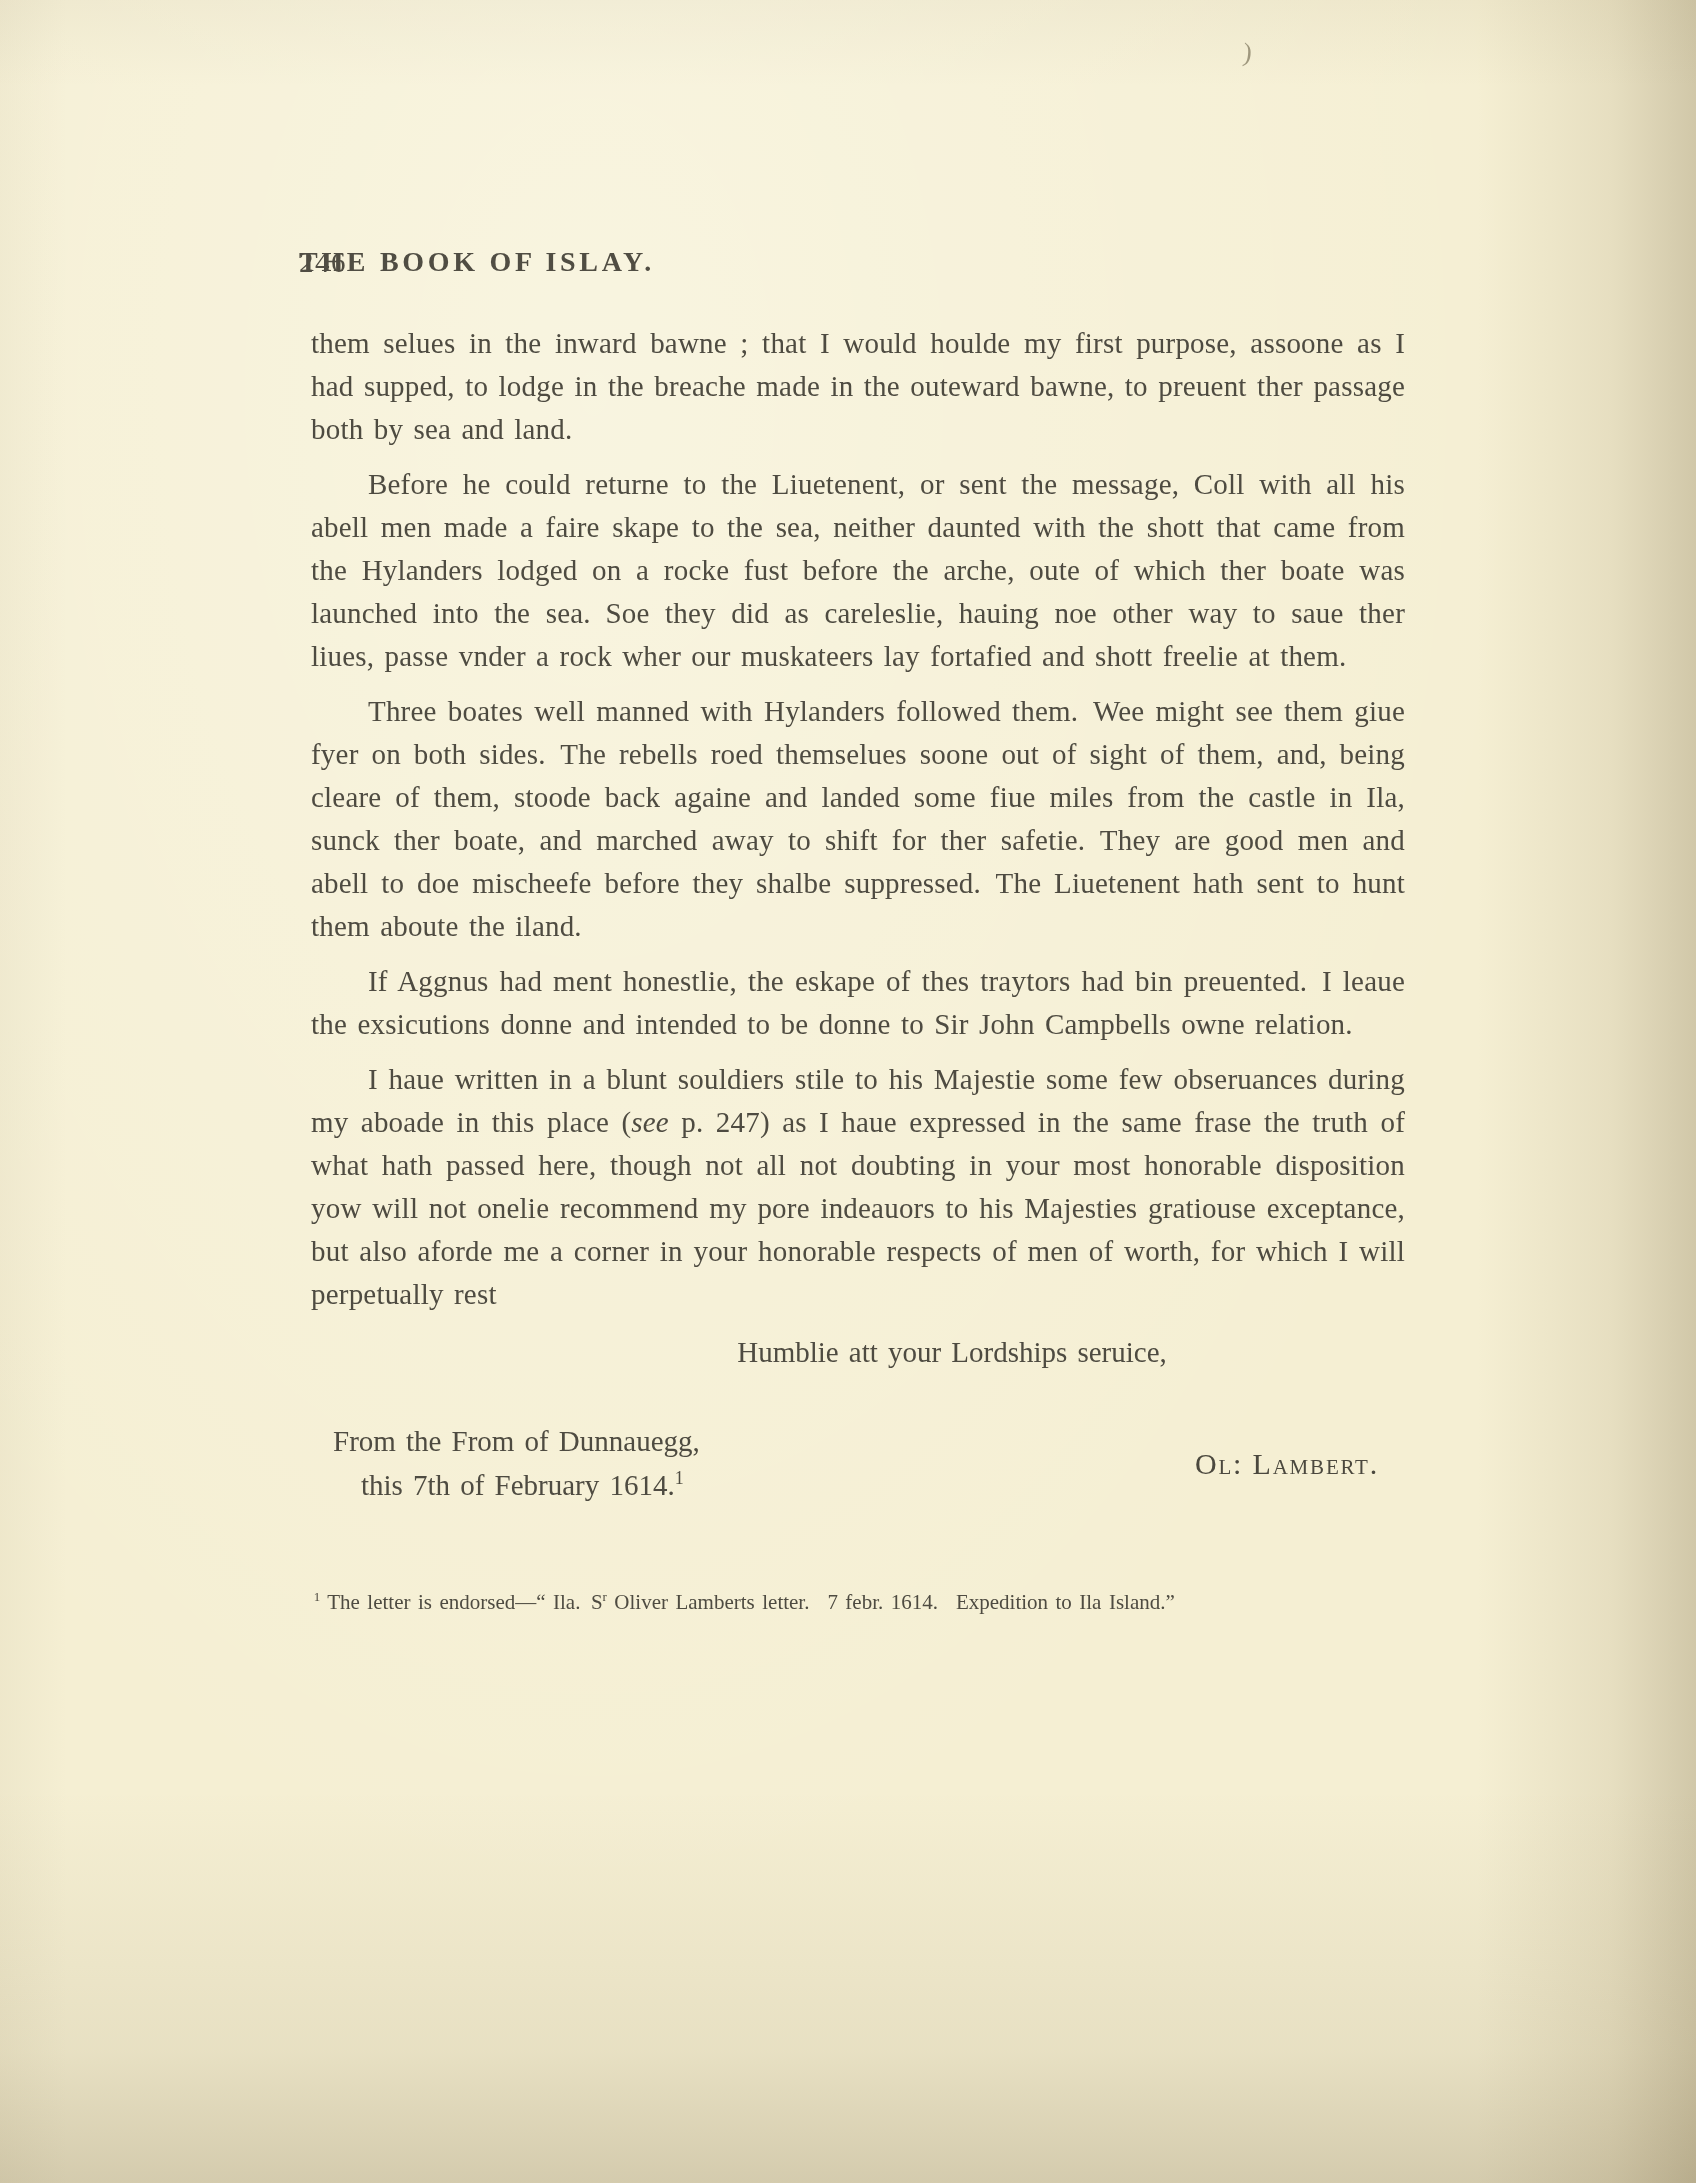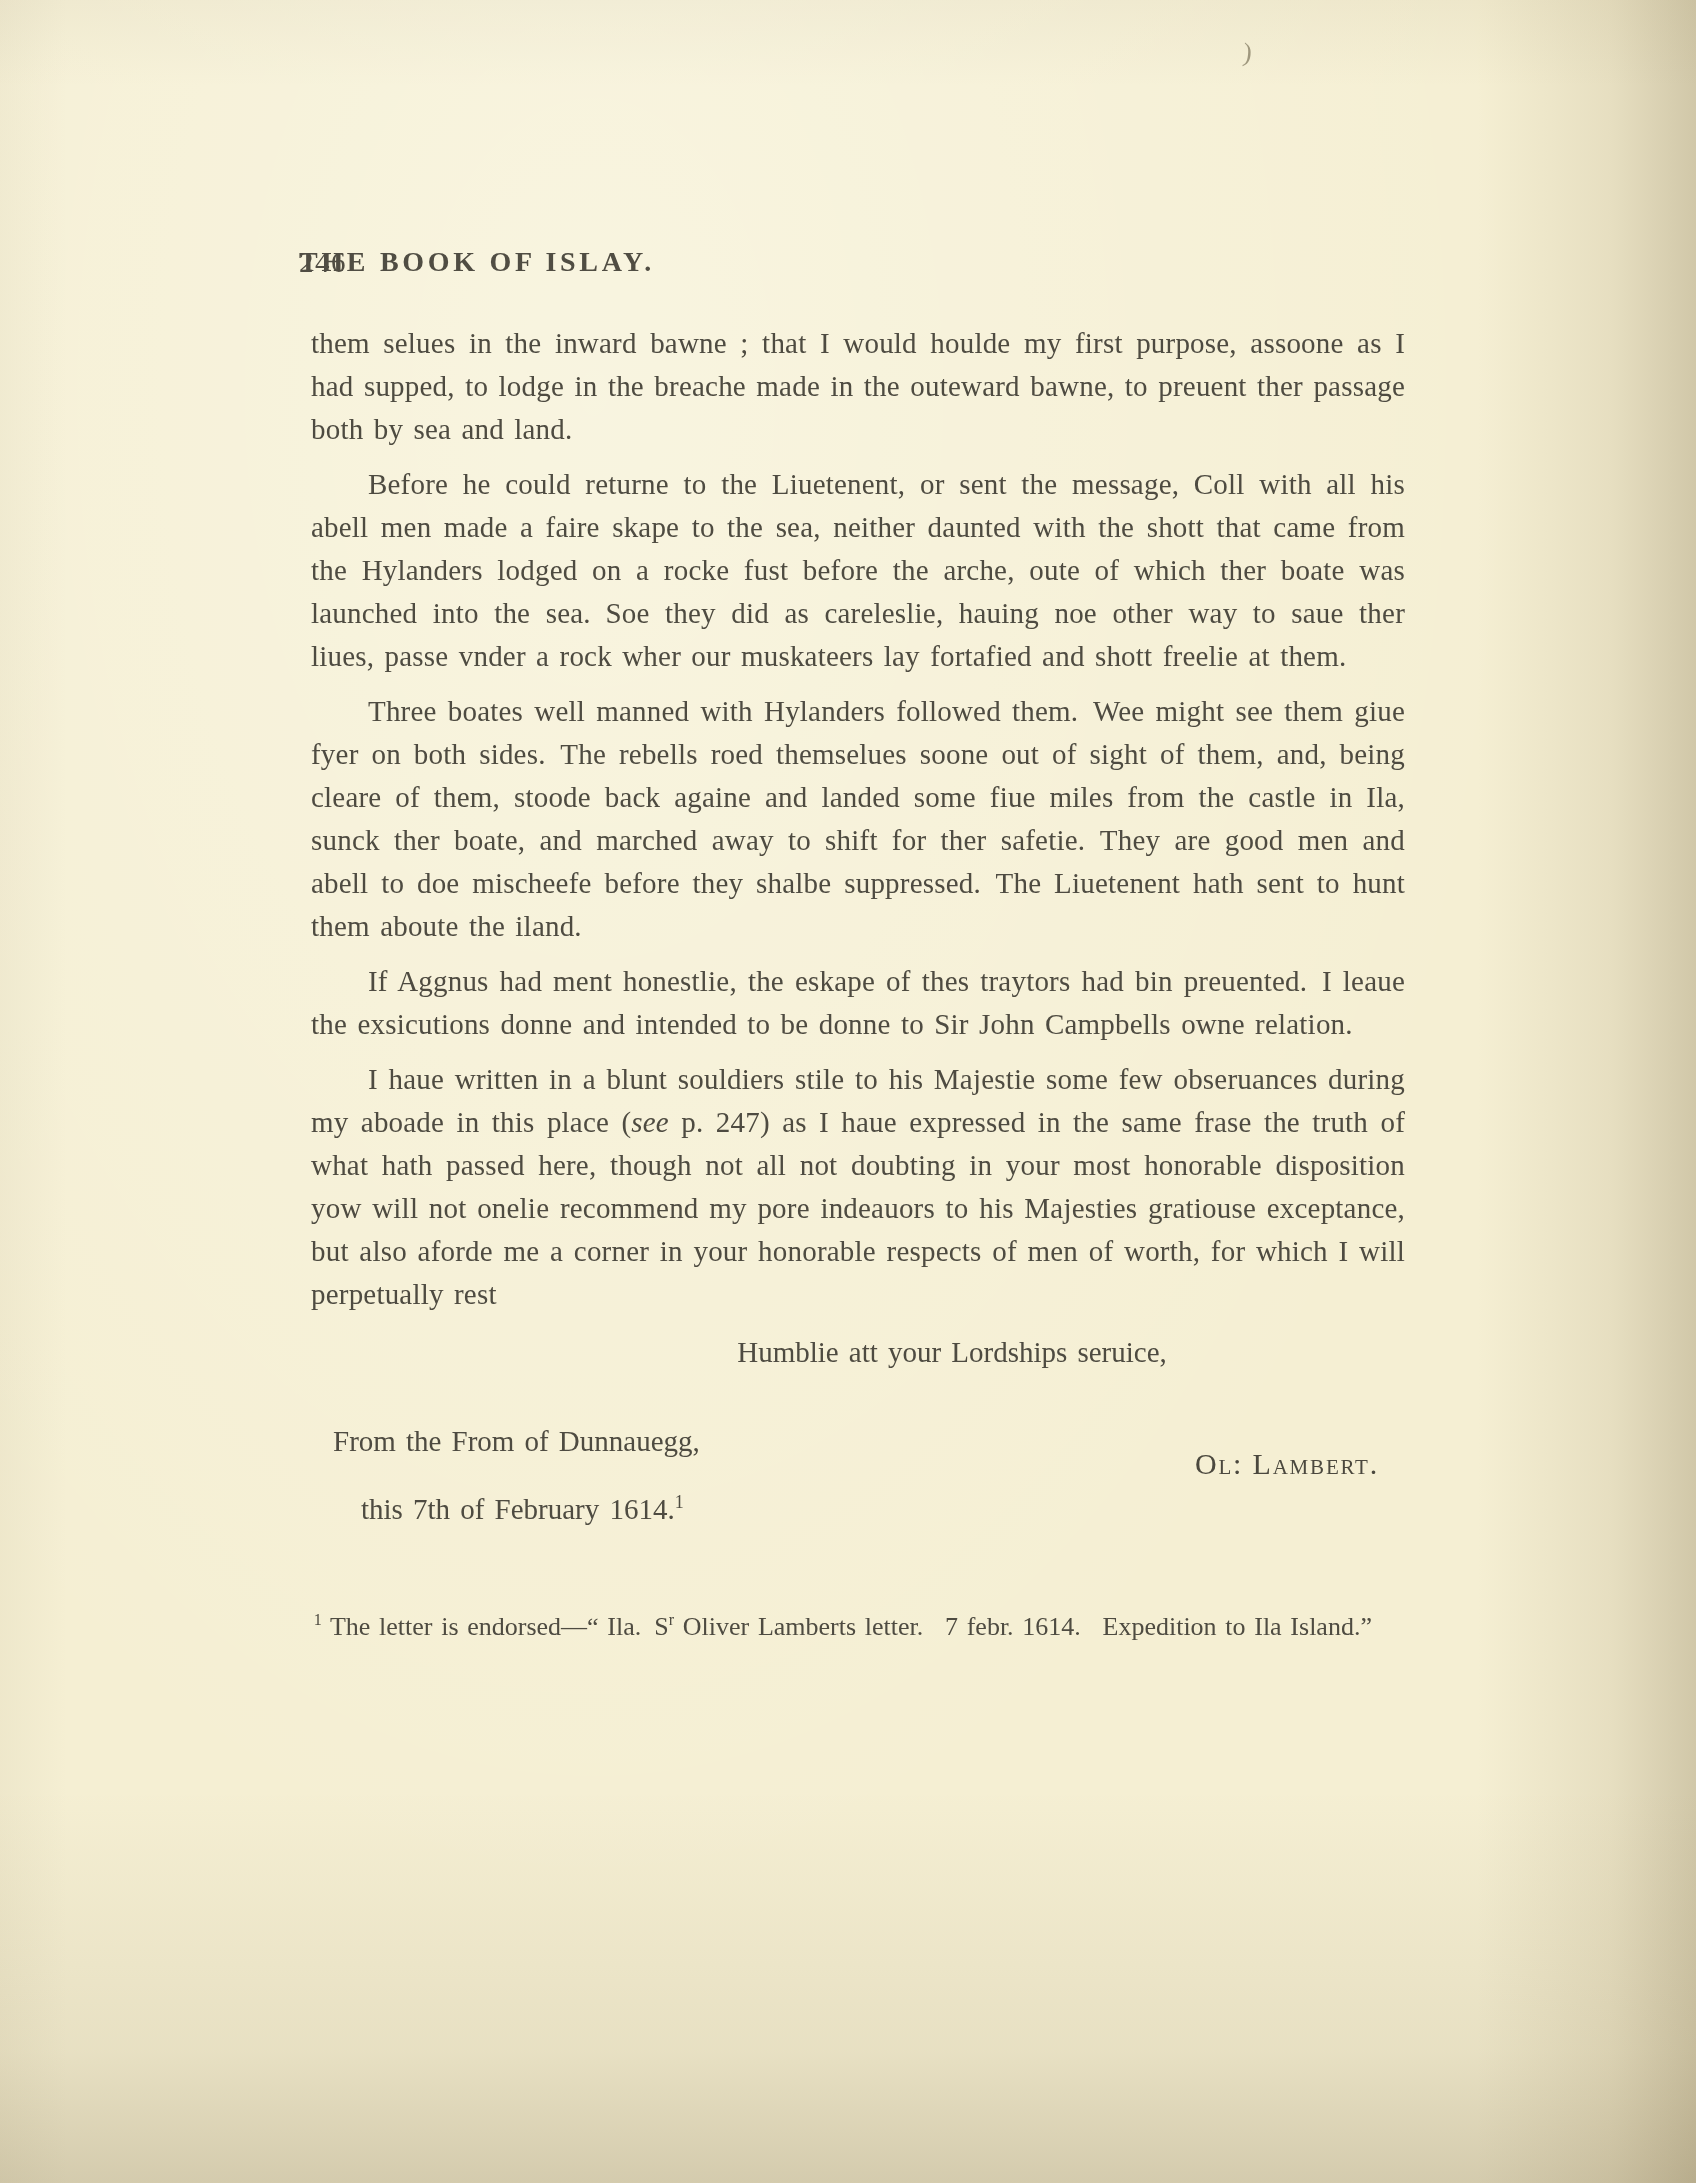--- a/index.html
+++ b/index.html
@@ -88,34 +88,33 @@
     margin-top: 45px;
   }
   .dateline {
     margin-left: 34px;
     font-size: 29px;
     line-height: 44px;
     word-spacing: 2.9px;
   }
   .dateline-date {
     margin-left: 28px;
-    margin-top: 24px;
   }
   .signature {
     position: absolute;
     right: 38px;
     top: 28px;
     font-size: 30px;
     font-variant: small-caps;
     letter-spacing: 1.8px;
     color: #4b483e;
   }
   .footnote {
     margin: 81px 0 0 14.7px;
-    font-size: 26px;
+    font-size: 21px;
     line-height: 29px;
     word-spacing: 2.2px;
     color: #4e4b41;
   }
   sup {
     font-size: 0.62em;
     vertical-align: super;
     line-height: 0;
   }
 </style>

